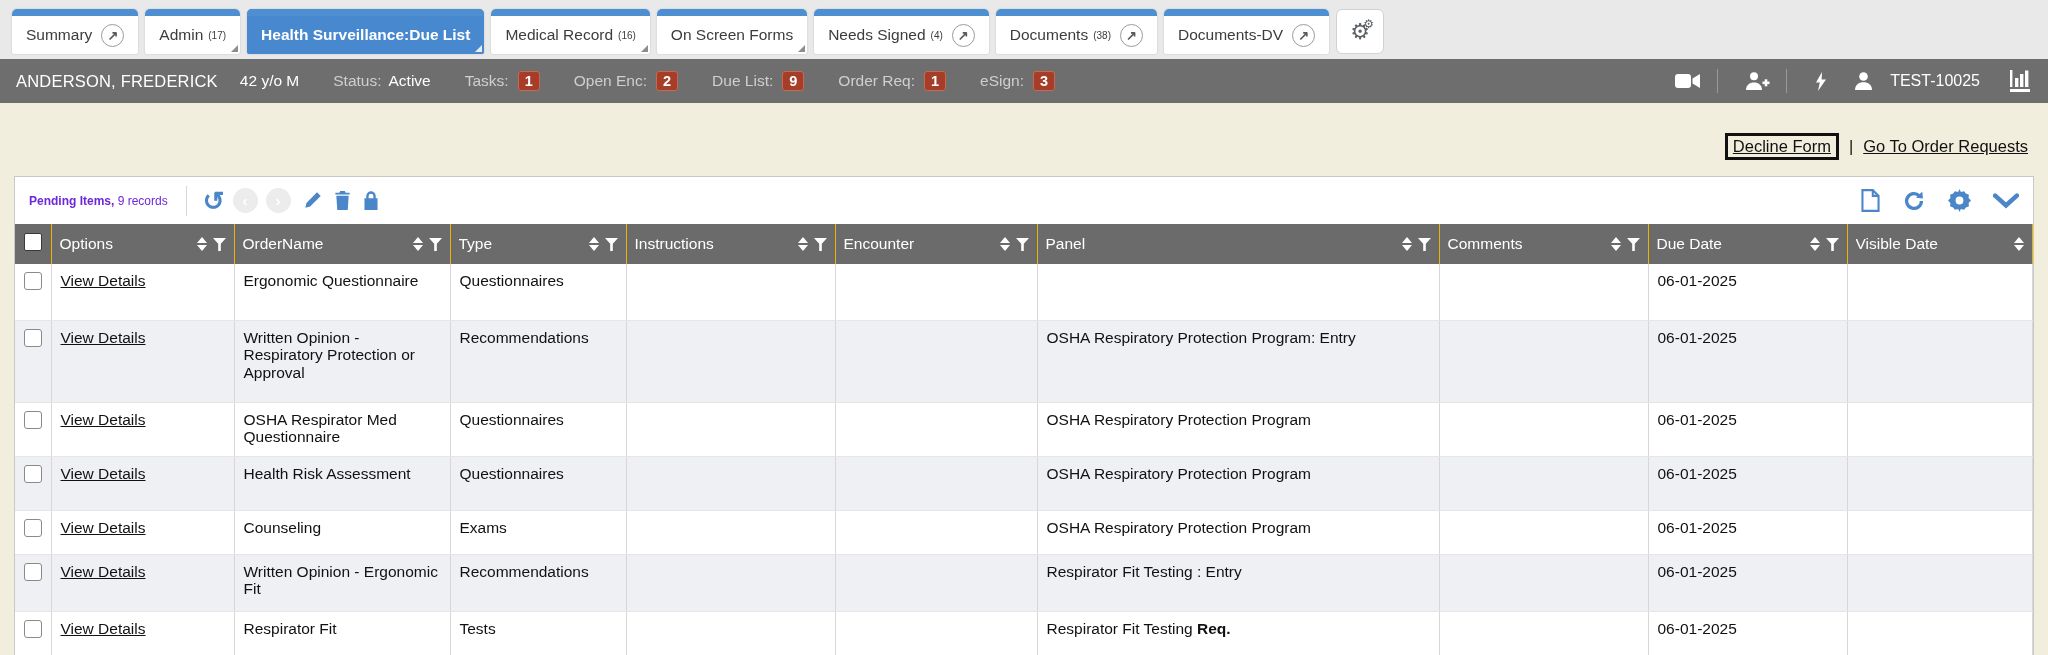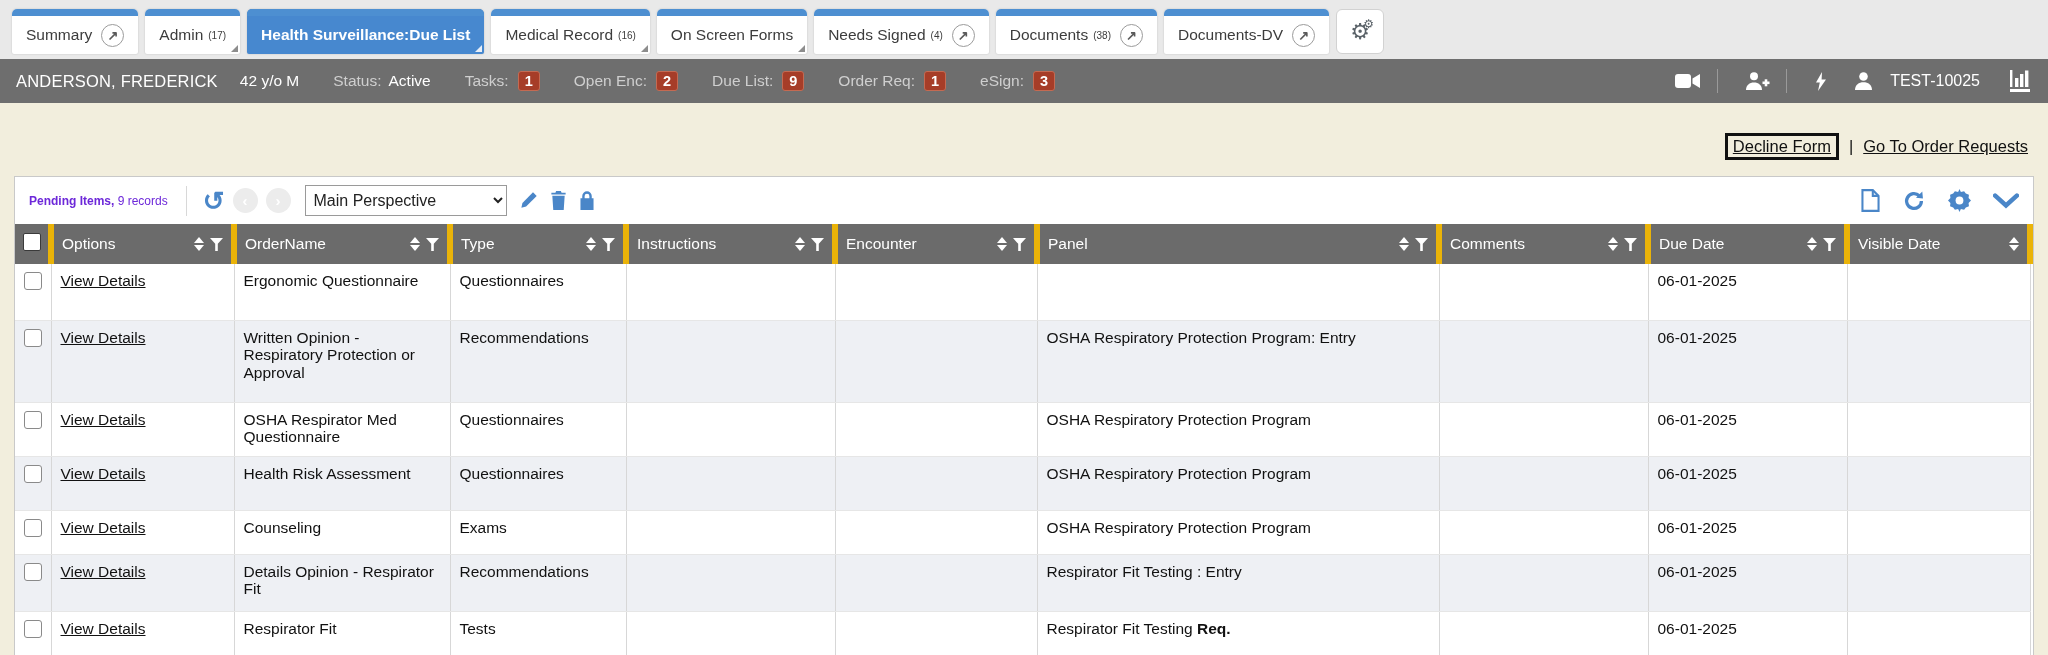--- a/index.html
+++ b/index.html
@@ -65,21 +65,21 @@
   .persp-select { margin-left: 14px; height: 31px; width: 202px; font-size: 16px;
                   font-family: "Liberation Sans", sans-serif; color: #222;
                   border: 1px solid #9a9a9a; background: #fff; padding: 0 4px; }
   .tool-ic { margin-left: 12px; cursor: pointer; display: inline-flex; }
   .gt-right { margin-left: auto; display: flex; align-items: center; gap: 22px; }
   .gt-right .tool-ic { margin-left: 0; }
 
   
   table.grid { width: 100%; border-collapse: collapse; table-layout: fixed; }
   .grid th { background: #6b6b6b; color: #fff; font-weight: normal; text-align: left;
-             font-size: 15.5px; height: 40px; padding: 0 8px; border-right: 6px solid #eab308;
+             font-size: 15.5px; height: 40px; padding: 0 8px; border-right: 1px solid #eab308;
              position: relative; }
   .grid th .hwrap { display: flex; align-items: center; gap: 6px; }
   .grid th .hlabel { flex: 1 1 auto; overflow: hidden; white-space: nowrap; }
   .sorter { display: inline-flex; flex-direction: column; gap: 2px; cursor: pointer; }
   .sorter i { width: 0; height: 0; border-left: 5px solid transparent; border-right: 5px solid transparent; }
   .sorter .up { border-bottom: 6px solid #fff; }
   .sorter .dn { border-top: 6px solid #fff; }
   .funnel { cursor: pointer; display: inline-flex; }
   .grid td { vertical-align: top; padding: 8px 9px; font-size: 15.5px; color: #111;
              border-right: 1px solid #d7d7d7; border-bottom: 1px solid #e6e6e6; line-height: 1.15; }
@@ -200,23 +200,20 @@
 </div>
 
 <div class="panel">
 
   <div class="grid-toolbar">
     <span class="gt-title"><b>Pending Items,</b><span> 9 records</span></span>
     <span class="gt-sep"></span>
     <span class="undo-ic">↺</span>
     <span class="nav-circle">‹</span>
     <span class="nav-circle">›</span>
-    <select class="persp-select">
-      <option>Main Perspective</option>
-    </select>
     <span class="tool-ic">
       <svg width="19" height="19" viewBox="0 0 16 16">
           <path d="M11.8 1.1l3.1 3.1-8.9 8.9-4 1 .9-4.1 8.9-8.9z" fill="#4a86c8"></path>
         </svg>
     </span>
     <span class="tool-ic">
       <svg width="17" height="19" viewBox="0 0 14 16">
           <path d="M5 0h4l.6 1.4H13V3H1V1.4h3.4L5 0zM1.8 4h10.4l-.8 12H2.6L1.8 4z" fill="#4a86c8"></path>
         </svg>
     </span>
@@ -449,21 +446,21 @@
         <td></td>
         <td></td>
         <td><span>OSHA Respiratory Protection Program</span> <b></b></td>
         <td></td>
         <td>06-01-2025</td>
         <td></td>
       </tr>
       <tr class="alt" style="height:57px">
         <td class="cbcell"><span class="cb"></span></td>
         <td><a>View Details</a></td>
-        <td>Details Opinion - Respirator Fit</td>
+        <td>Written Opinion - Ergonomic Fit</td>
         <td>Recommendations</td>
         <td></td>
         <td></td>
         <td><span>Respirator Fit Testing : Entry</span> <b></b></td>
         <td></td>
         <td>06-01-2025</td>
         <td></td>
       </tr>
       <tr style="height:48px">
         <td class="cbcell"><span class="cb"></span></td>

